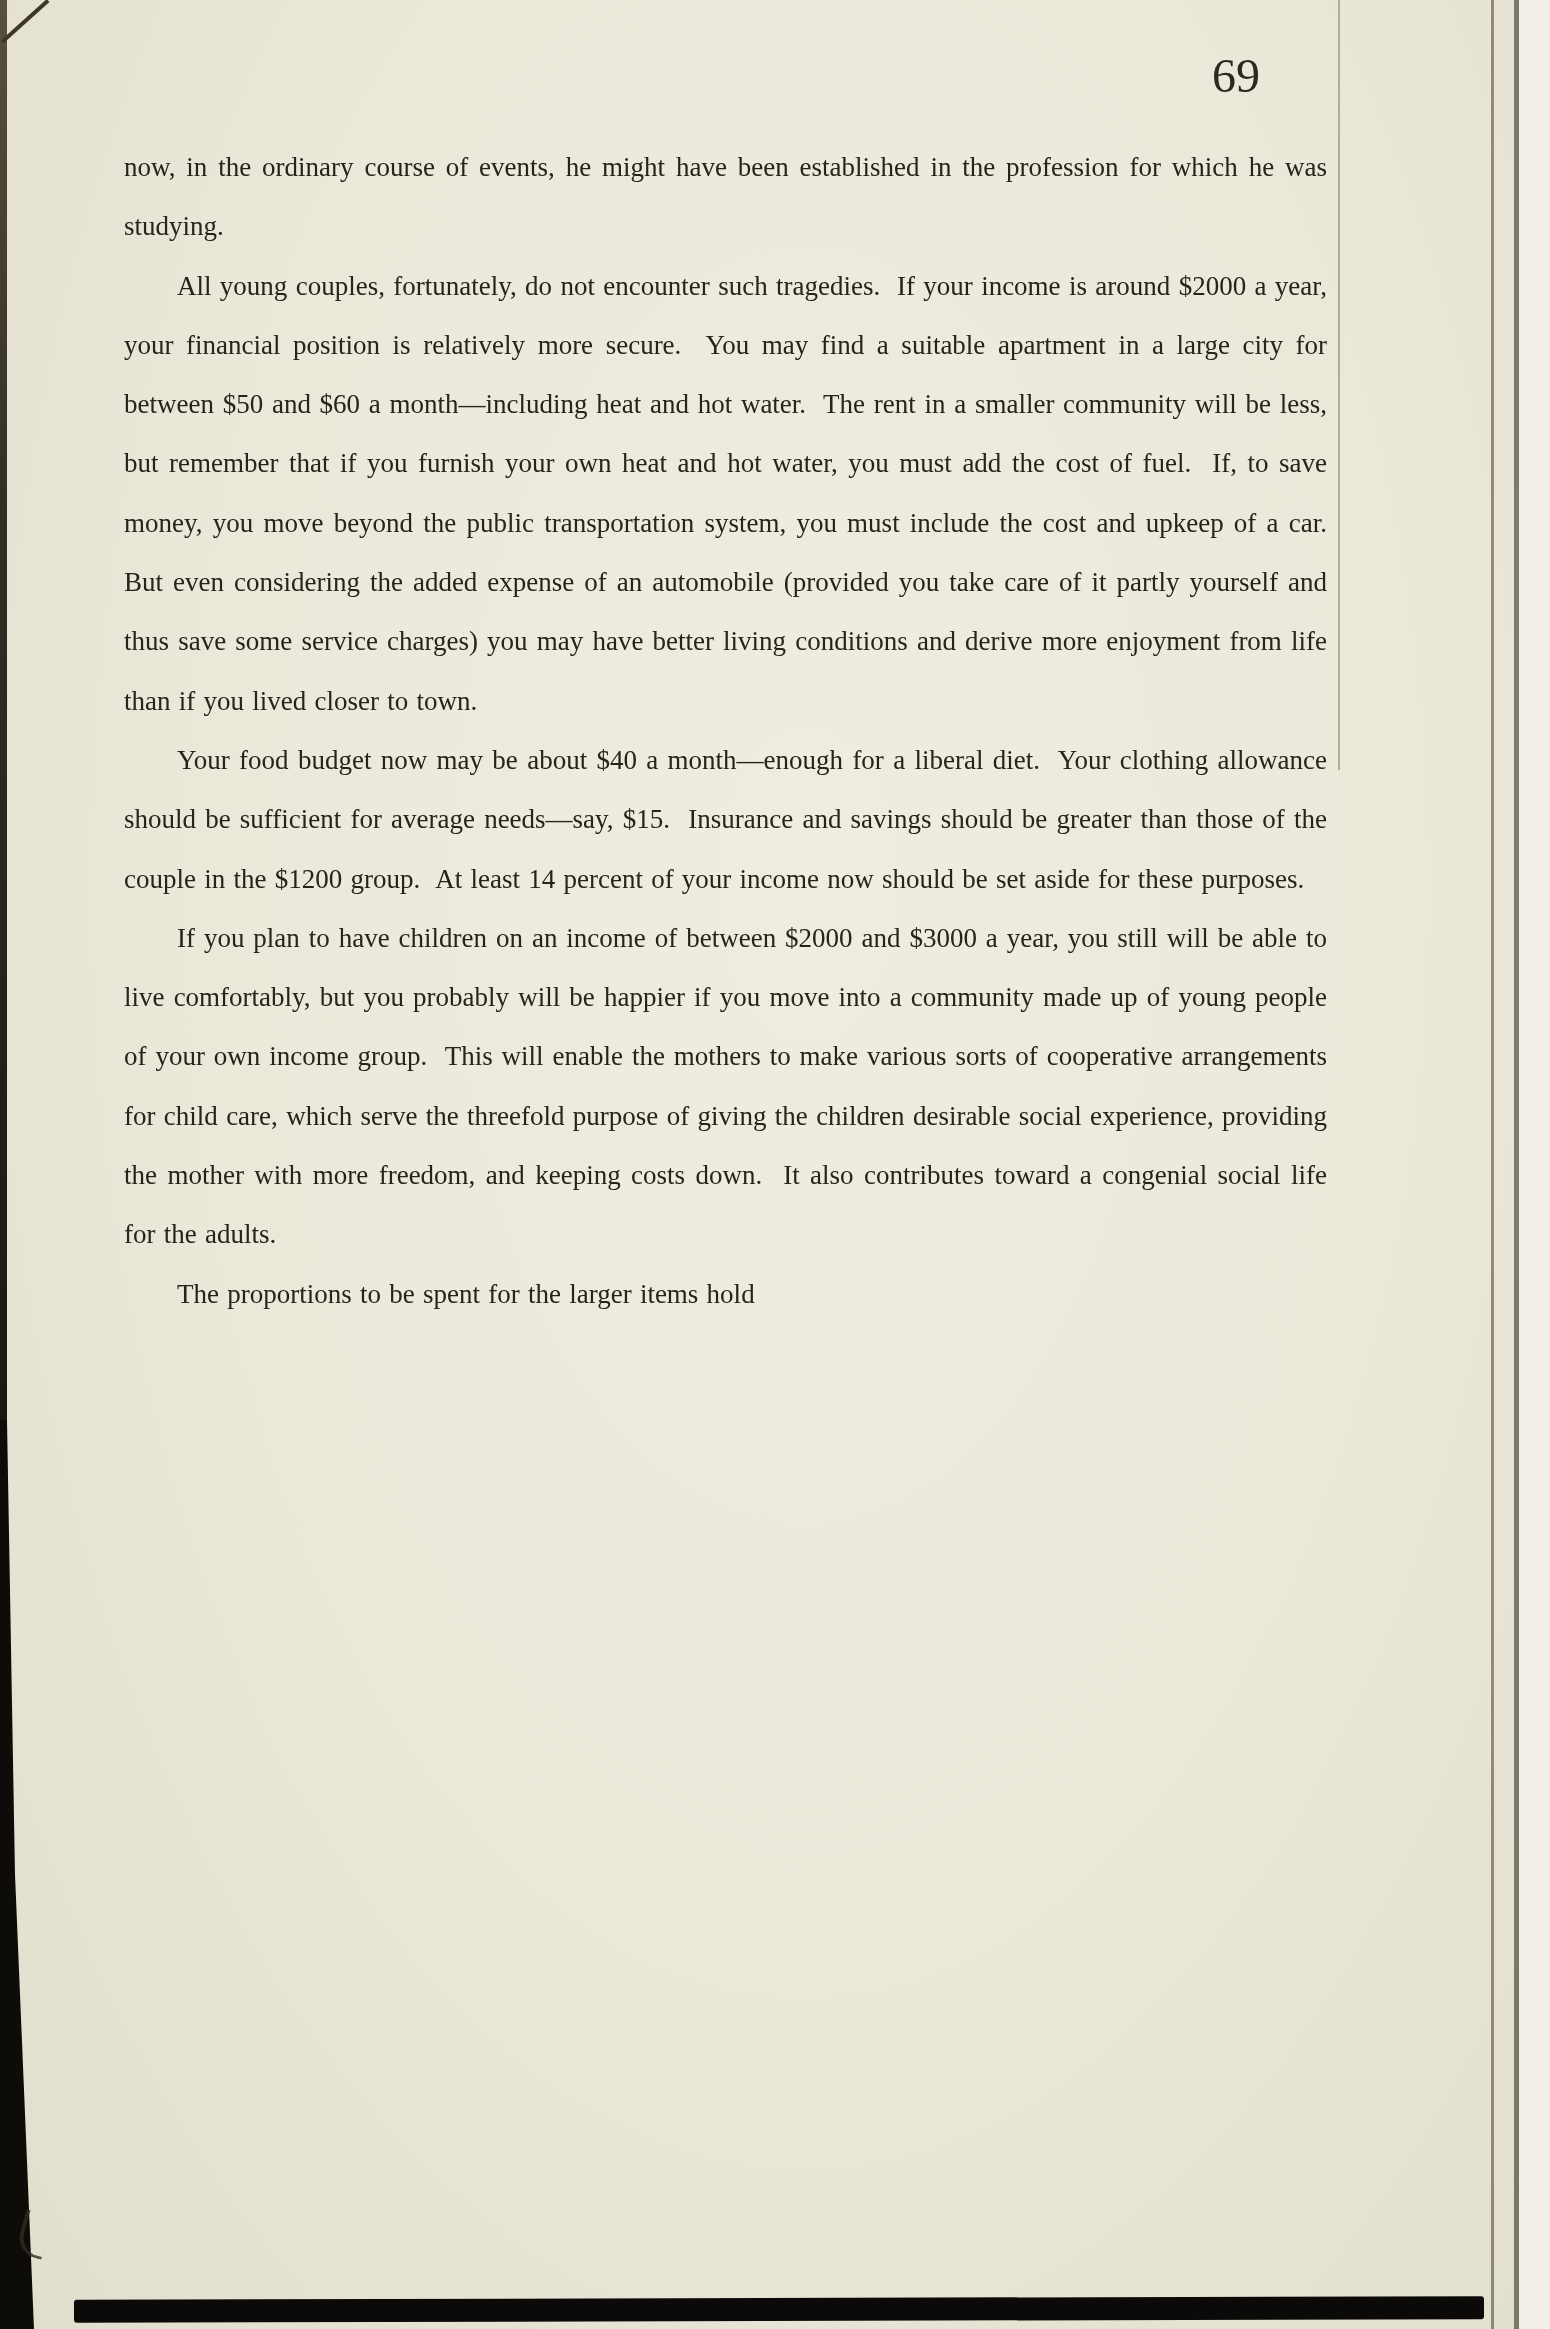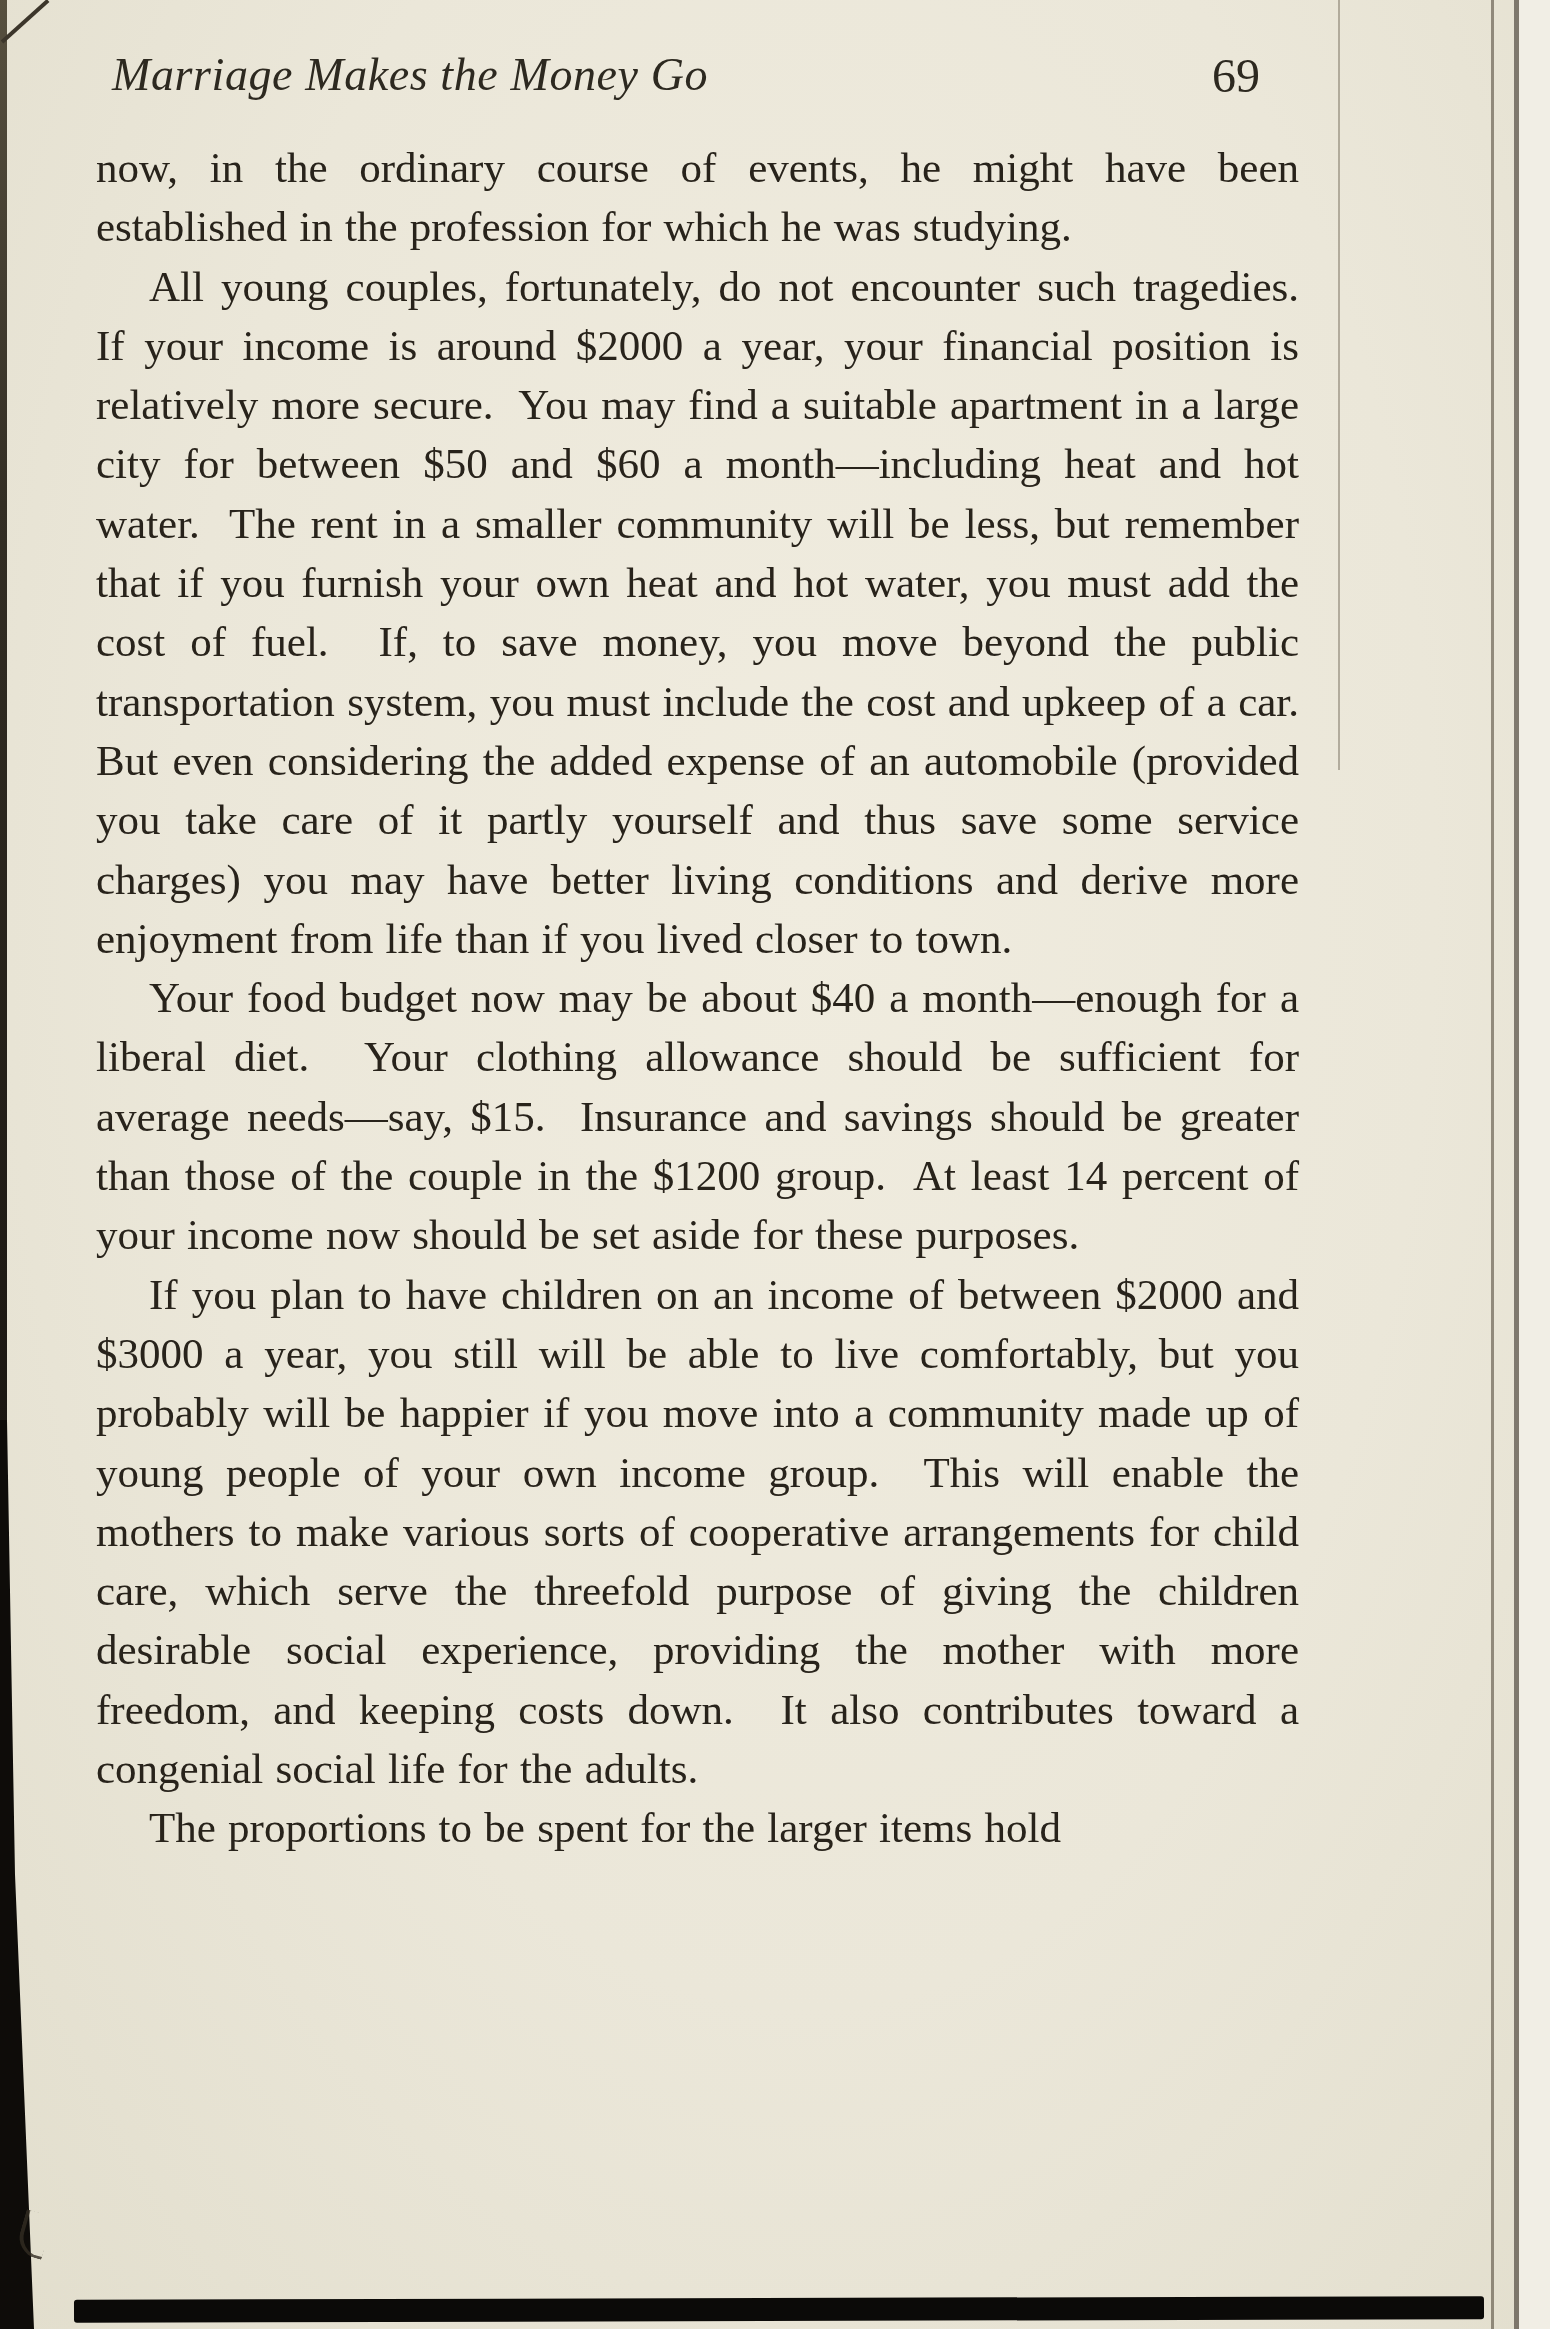--- a/index.html
+++ b/index.html
@@ -39,25 +39,25 @@
     position: absolute;
     left: 1100px;
     top: 0;
     font-size: 48px;
     color: #2d2920;
   }
   
   .body-text {
     position: absolute;
     top: 138px;
-    left: 96px;
+    left: 124px;
     width: 1203px;
     z-index: 4;
     color: #28231b;
-    font-size: 43px;
+    font-size: 27px;
     line-height: 59.3px;
     text-align: justify;
     word-spacing: 1.5px;
   }
   .para {
     margin: 0;
     text-indent: 53px;
     white-space: pre-wrap;
   }
   .para.first {
@@ -143,21 +143,20 @@
 </head>
 <body>
 
 <div class="scan">
 
   <div class="paper"></div>
 
   <div class="right-margin-strip"></div>
 
   <div class="running-header">
-    <span class="running-title">Marriage Makes the Money Go</span>
     <span class="page-number">69</span>
   </div>
 
   <div class="body-text">
     <p class="para first">now, in the ordinary course of events, he might have been established in the profession for which he was studying.</p>
     <p class="para">All young couples, fortunately, do not encounter such tragedies.  If your income is around $2000 a year, your financial position is relatively more secure.  You may find a suitable apartment in a large city for between $50 and $60 a month—including heat and hot water.  The rent in a smaller community will be less, but remember that if you furnish your own heat and hot water, you must add the cost of fuel.  If, to save money, you move beyond the public transportation system, you must include the cost and upkeep of a car.  But even considering the added expense of an automobile (provided you take care of it partly yourself and thus save some service charges) you may have better living conditions and derive more enjoyment from life than if you lived closer to town.</p>
     <p class="para">Your food budget now may be about $40 a month—enough for a liberal diet.  Your clothing allowance should be sufficient for average needs—say, $15.  Insurance and savings should be greater than those of the couple in the $1200 group.  At least 14 percent of your income now should be set aside for these purposes.</p>
     <p class="para">If you plan to have children on an income of between $2000 and $3000 a year, you still will be able to live comfortably, but you probably will be happier if you move into a community made up of young people of your own income group.  This will enable the mothers to make various sorts of cooperative arrangements for child care, which serve the threefold purpose of giving the children desirable social experience, providing the mother with more freedom, and keeping costs down.  It also contributes toward a congenial social life for the adults.</p>
     <p class="para">The proportions to be spent for the larger items hold</p>
   </div>

